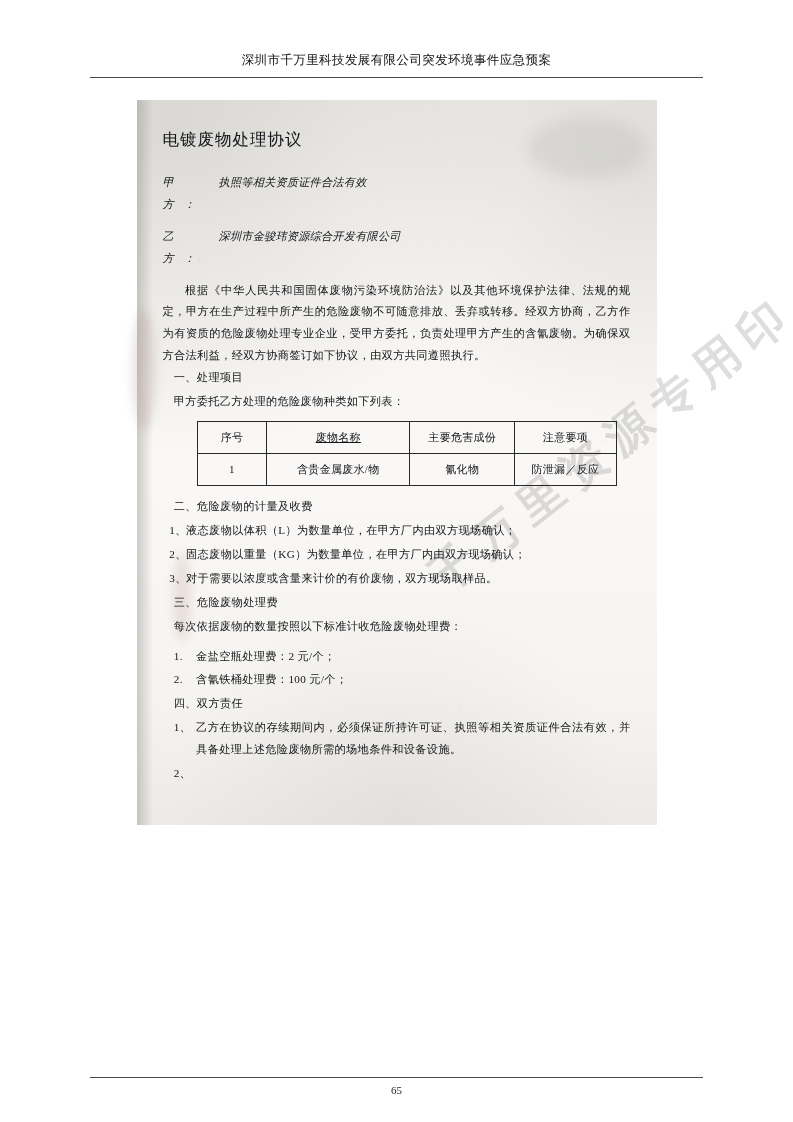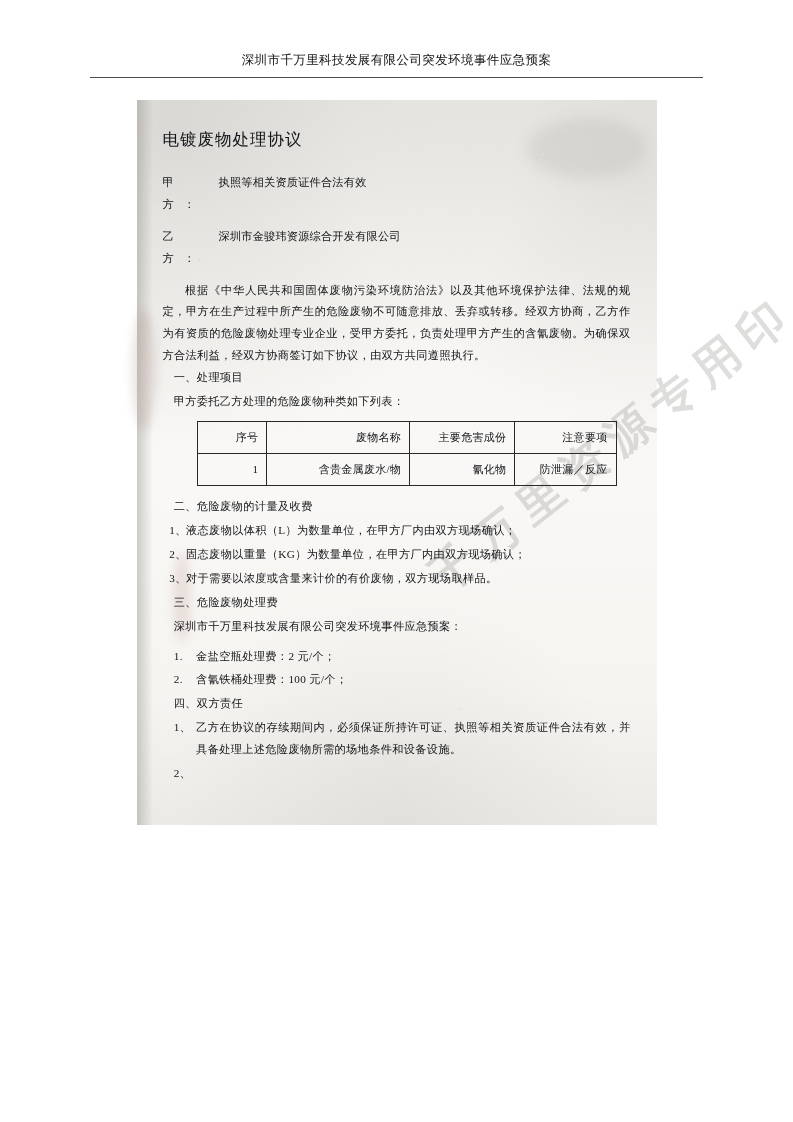--- a/index.html
+++ b/index.html
@@ -83,20 +83,21 @@
     text-align: left;
     font-size: 16.5px;
     font-weight: normal;
     letter-spacing: 1px;
     margin: 8px 0 16px 0;
   }
   .party {
     margin: 0 0 10px 0;
     display: flex;
     align-items: baseline;
+    font-style: italic;
   }
   .party .lbl {
     width: 56px;
     flex: 0 0 56px;
     letter-spacing: 10px;
   }
   .party .val { letter-spacing: 0.2px; }
 
   p.body {
     margin: 0;
@@ -143,28 +144,28 @@
   
   table.waste {
     border-collapse: collapse;
     width: 420px;
     margin: 6px 0 10px 34px;
     font-size: 11px;
   }
   table.waste th, table.waste td {
     border: 1px solid #2b2b2b;
     padding: 5px 8px;
-    text-align: right;
+    text-align: center;
     letter-spacing: 0.3px;
     font-weight: normal;
     background: transparent;
   }
   table.waste th { font-weight: normal; }
   .col-no { width: 62px; }
-  .col-name { width: 150px; }
+  .col-name { width: 150px; text-decoration: underline; }
   .col-harm { width: 105px; font-family: Liberation Serif, serif; }
   .col-note { width: 100px; margin-left: 24px; }
   .stamp2 {
     position: absolute;
     z-index: 2;
     left: 250px;
     top: 300px;
     transform: rotate(-38deg);
     color: rgba(128,126,124,0.26);
     font-size: 46px;
@@ -252,21 +253,21 @@
         <div class="item hang">
           <span class="marker">2、</span>
           <span>固态废物以重量（KG）为数量单位，在甲方厂内由双方现场确认；</span>
         </div>
         <div class="item hang">
           <span class="marker">3、</span>
           <span>对于需要以浓度或含量来计价的有价废物，双方现场取样品。</span>
         </div>
 
         <div class="sec">三、危险废物处理费</div>
-        <div class="lead">深圳市千万里科技发展有限公司突发环境事件应急预案：</div>
+        <div class="lead">每次依据废物的数量按照以下标准计收危险废物处理费：</div>
         <div class="item num">
           <span class="marker">1.</span>
           <span>金盐空瓶处理费：2 元/个；</span>
         </div>
         <div class="item num">
           <span class="marker">2.</span>
           <span>含氰铁桶处理费：100 元/个；</span>
         </div>
 
         <div class="sec">四、双方责任</div>
@@ -274,13 +275,16 @@
           <span class="marker">1、</span>
           <span>乙方在协议的存续期间内，必须保证所持许可证、执照等相关资质证件合法有效，并具备处理上述危险废物所需的场地条件和设备设施。</span>
         </div>
         <div class="item num">
           <span class="marker">2、</span>
         </div>
       </div>
     </div>
   </div>
 
+  <div class="doc-footer">
+    <span>65</span>
+  </div>
 </div>
 
 </body></html>

